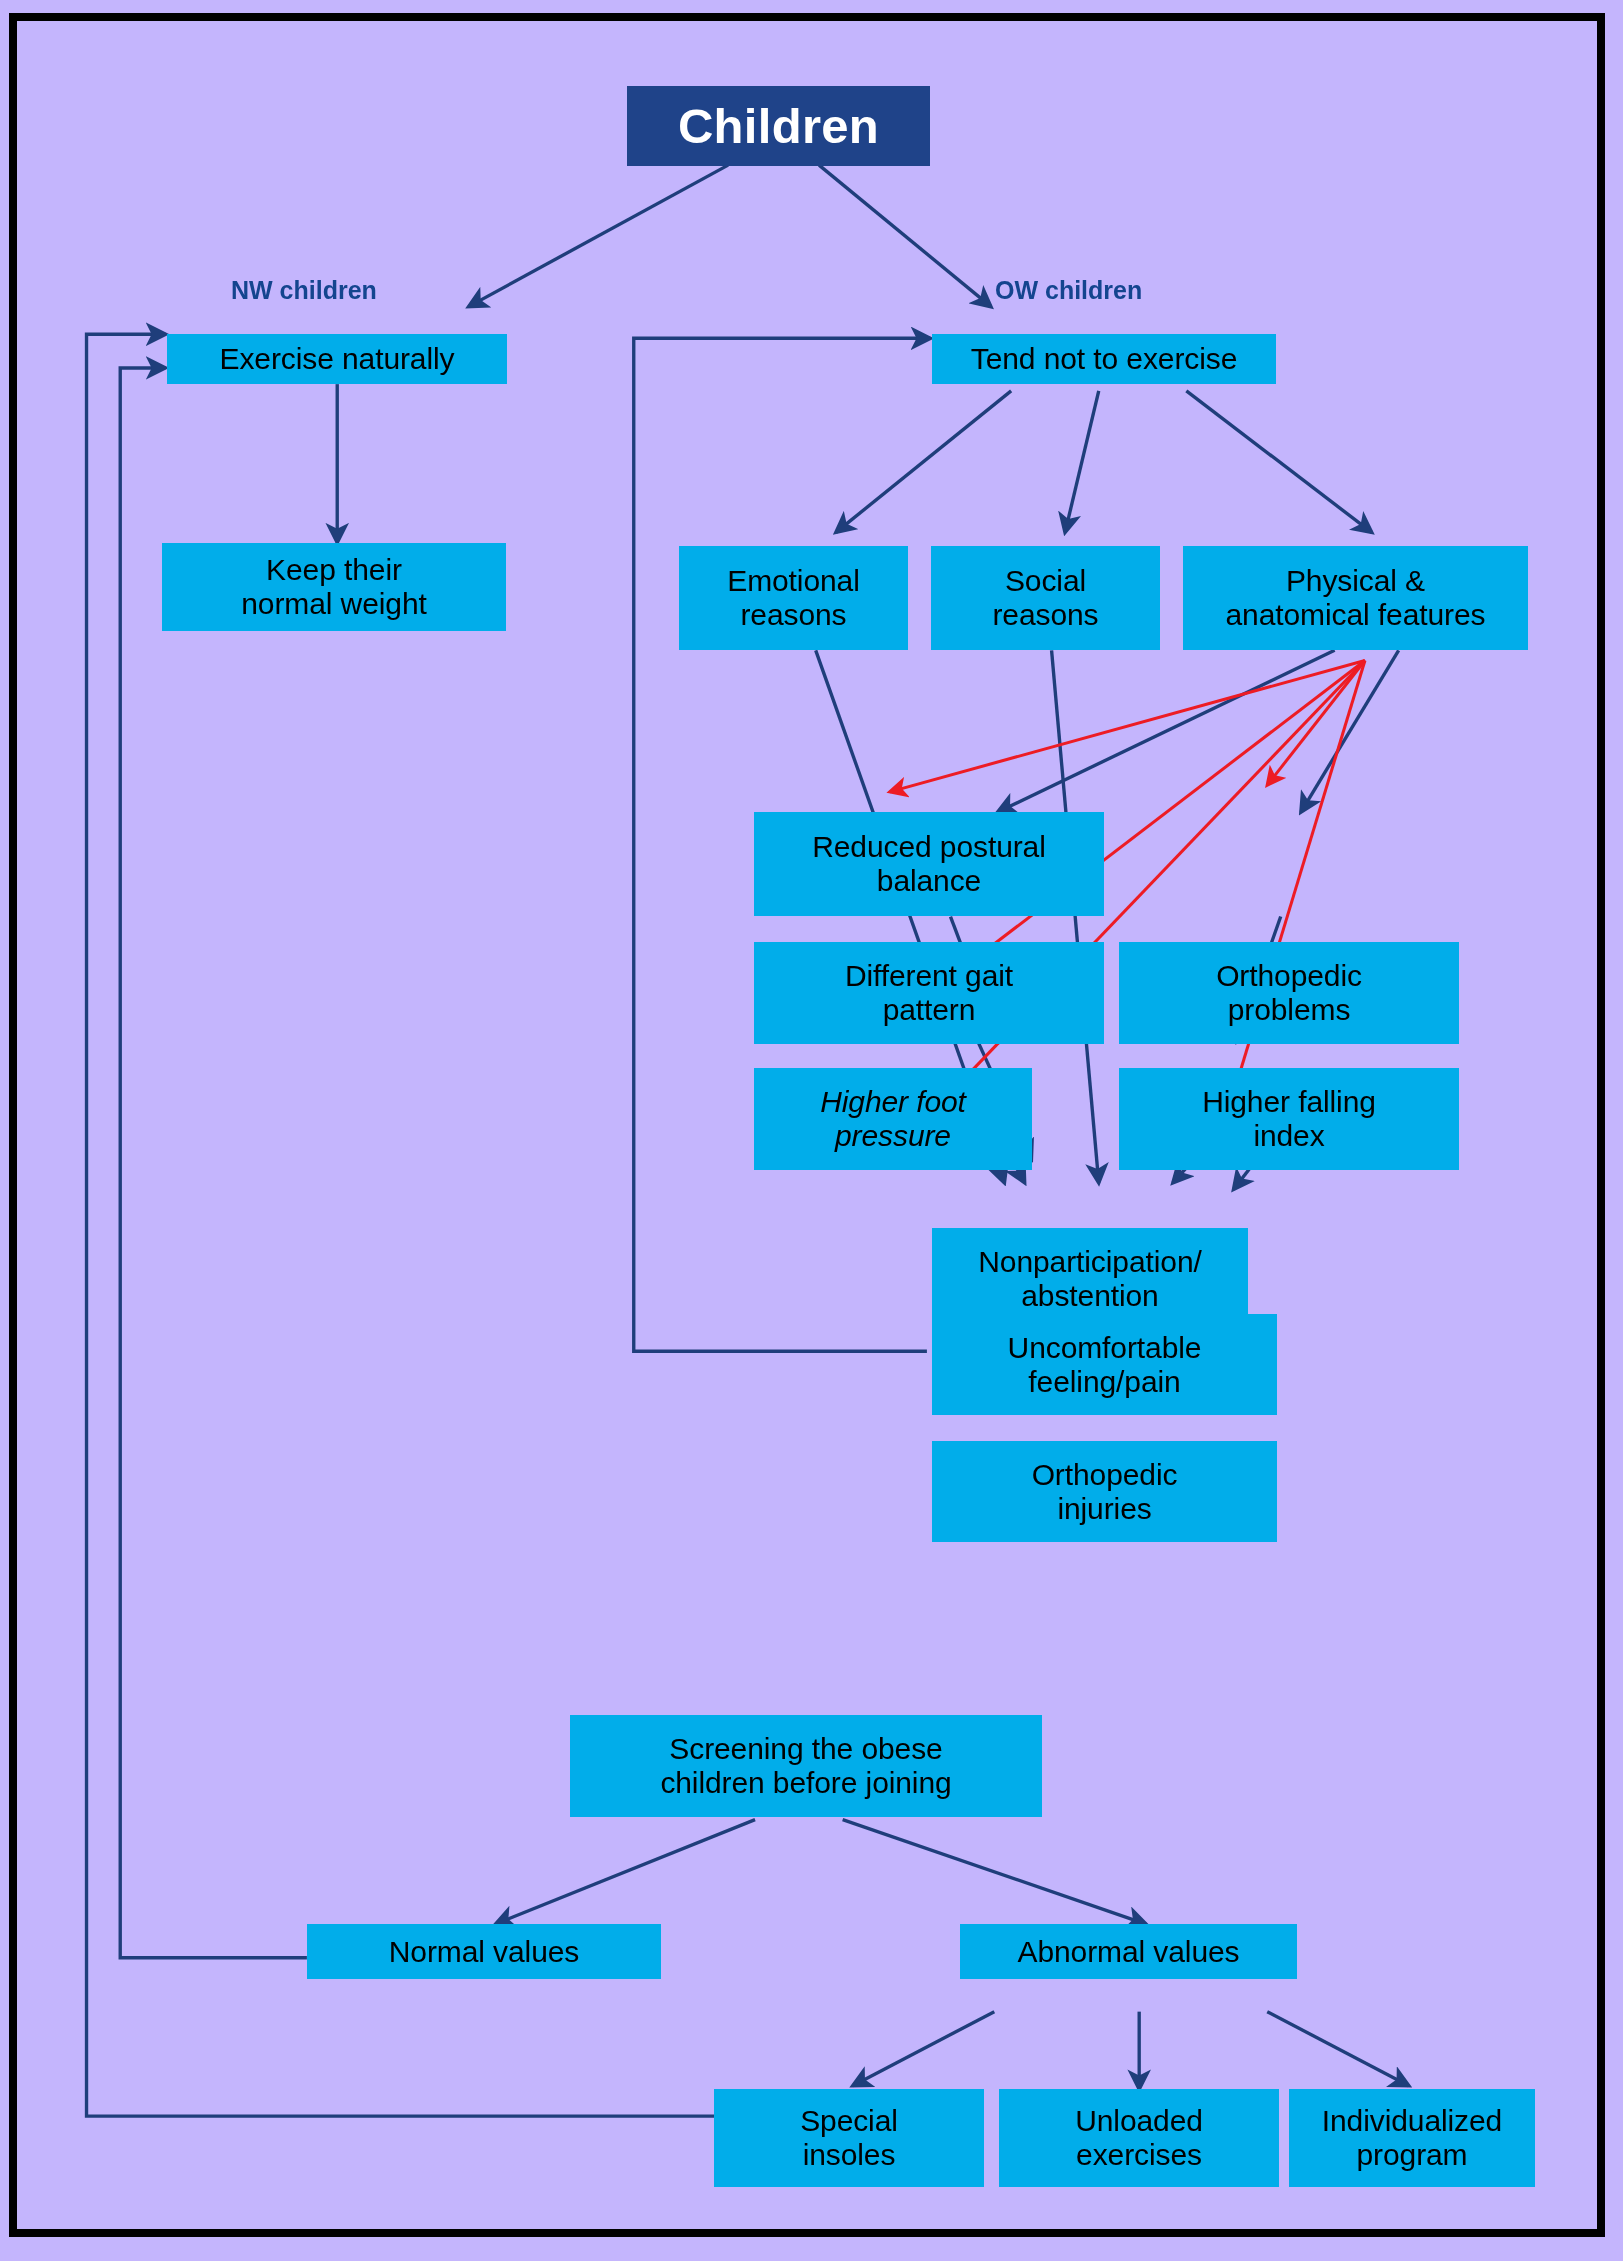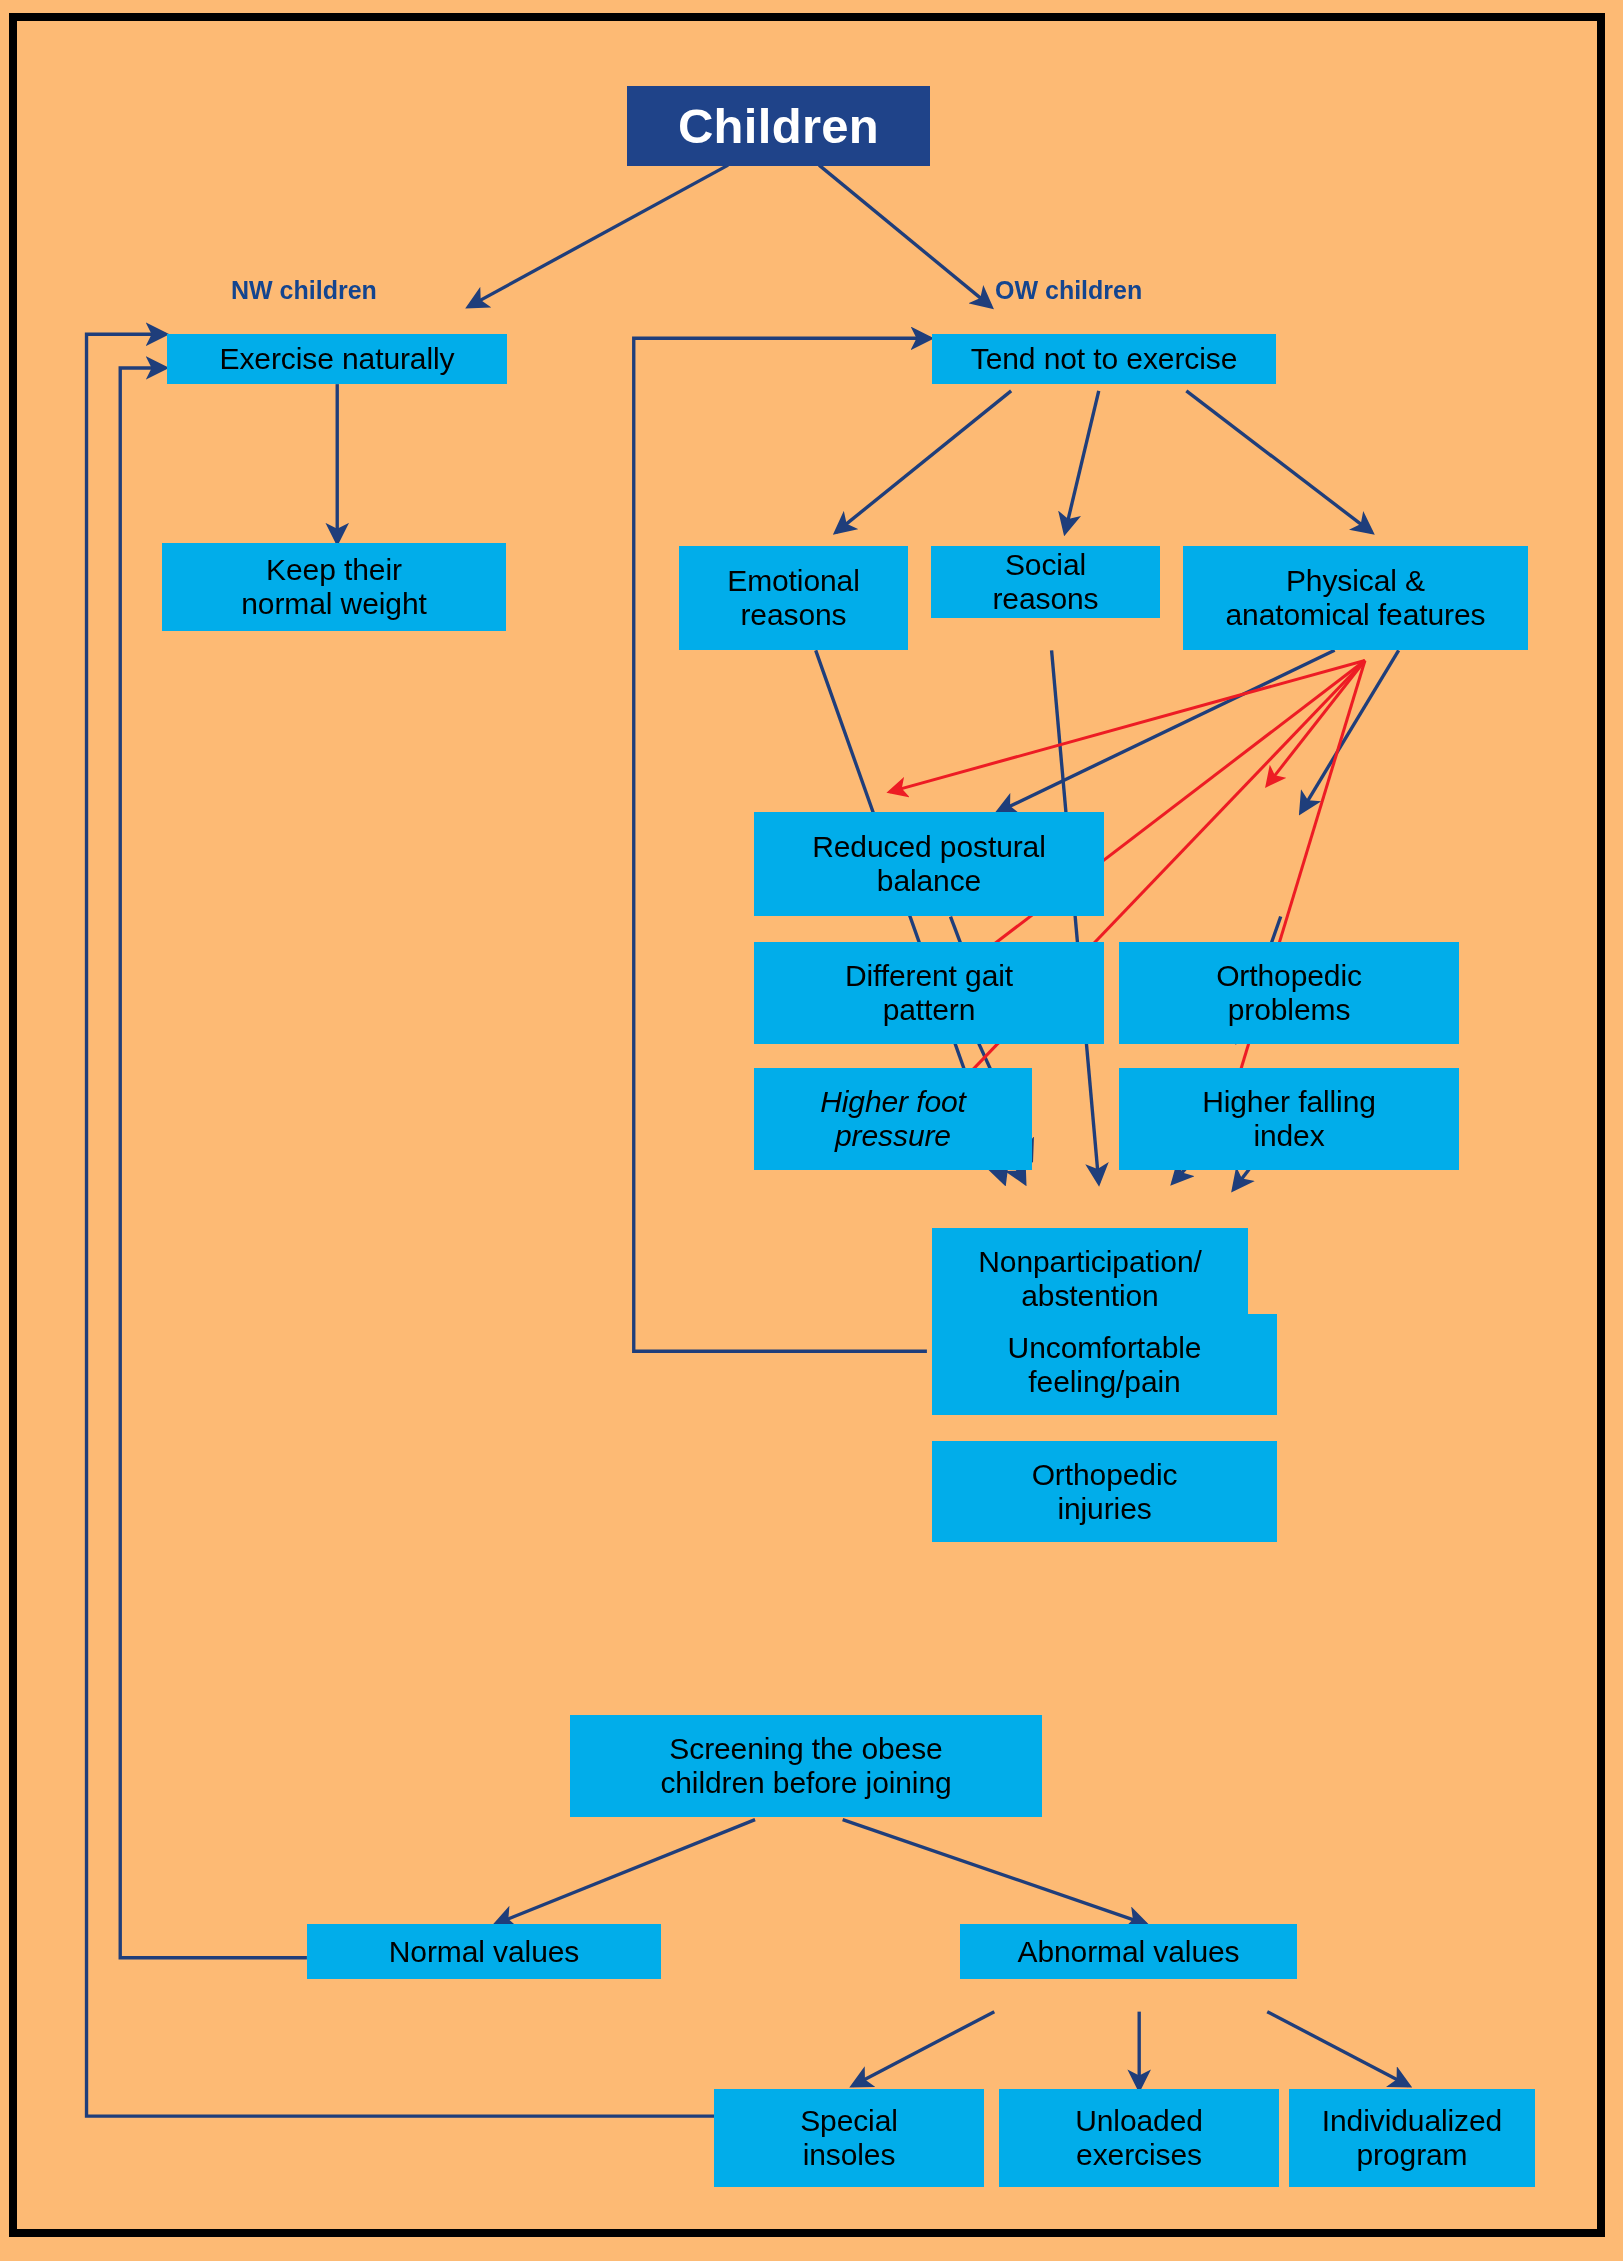--- a/index.html
+++ b/index.html
@@ -1,20 +1,20 @@
 <!DOCTYPE html>
 <html style="font-size:10.8px"><head>
 <meta charset="utf-8">
 <style>
   html,body{margin:0;padding:0;background:#ffffff;}
   body{font-family:"Liberation Sans",sans-serif;}
   #page{
     position:relative;
     width:1624px;height:2261px;
-    background:#fdba74;
+    background:#c4b5fd;
     overflow:hidden;
   }
   #frame{
     position:absolute;
     left:9.4px;top:12.8px;
     width:1596px;height:2224px;
     border:8.8px solid #000000;
     box-sizing:border-box;
   }
   #canvas{position:absolute;left:0;top:0;width:1624px;height:2261px;}
@@ -126,21 +126,21 @@
   <div class="node" style="left:167px;top:334px;width:340px;height:50px;">Exercise naturally</div>
 
   <div class="node" style="left:162px;top:543px;width:344px;height:88px;">Keep their
 normal weight</div>
 
   <div class="node" style="left:932px;top:334px;width:344px;height:50px;">Tend not to exercise</div>
 
   <div class="node" style="left:679px;top:546px;width:229px;height:104px;">Emotional
 reasons</div>
 
-  <div class="node" style="left:931px;top:546px;width:229px;height:72px;">Social
+  <div class="node" style="left:931px;top:546px;width:229px;height:104px;">Social
 reasons</div>
 
   <div class="node" style="left:1183px;top:546px;width:345px;height:104px;">Physical &amp;
 anatomical features</div>
 
   <div class="node" style="left:754px;top:812px;width:350px;height:104px;">Reduced postural
 balance</div>
 
 
   <div class="node" style="left:754px;top:942px;width:350px;height:102px;">Different gait

